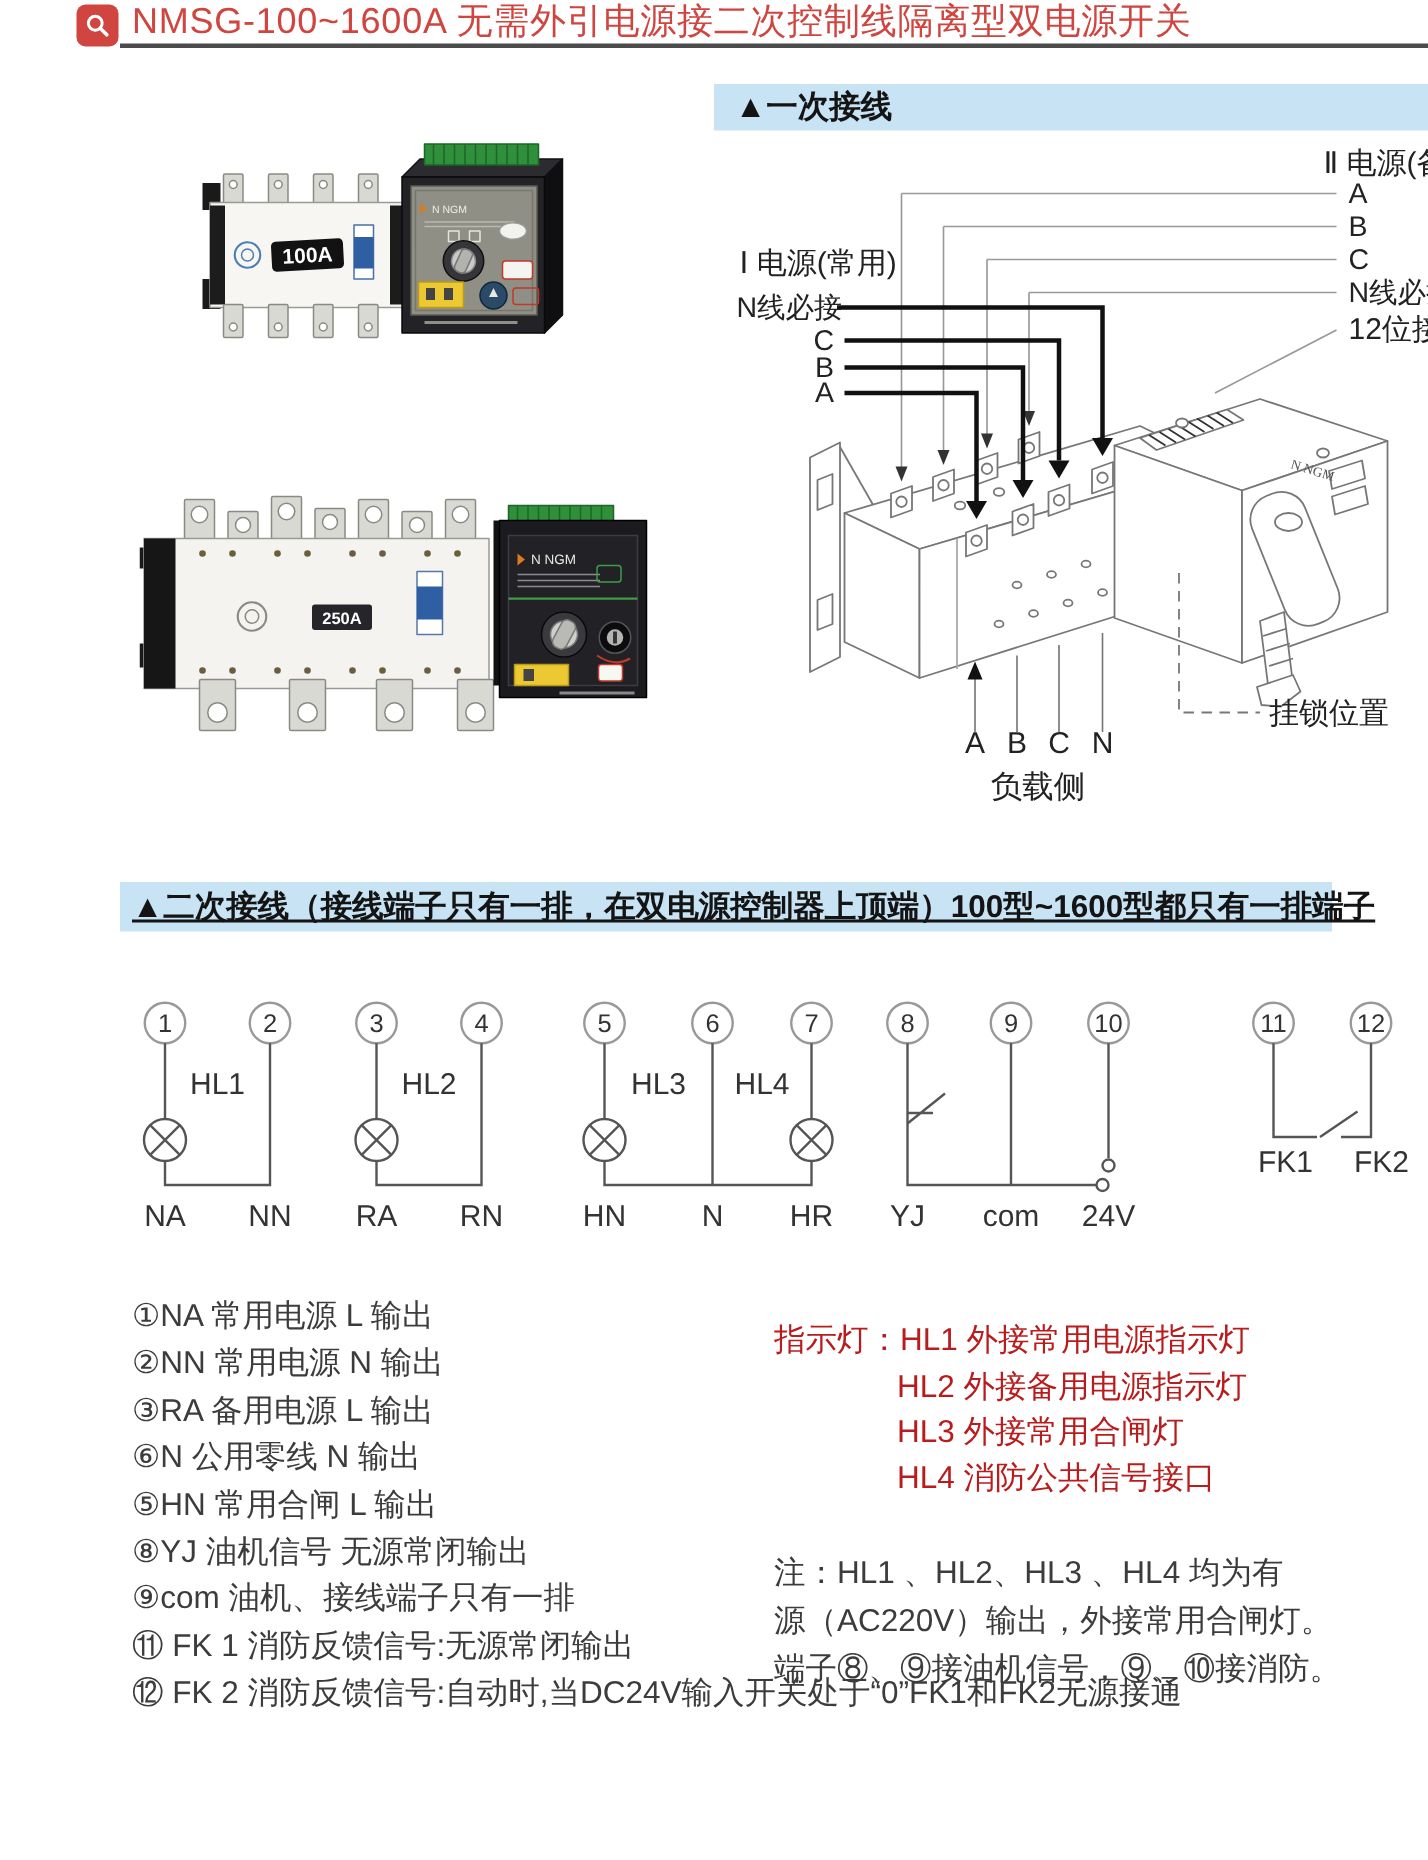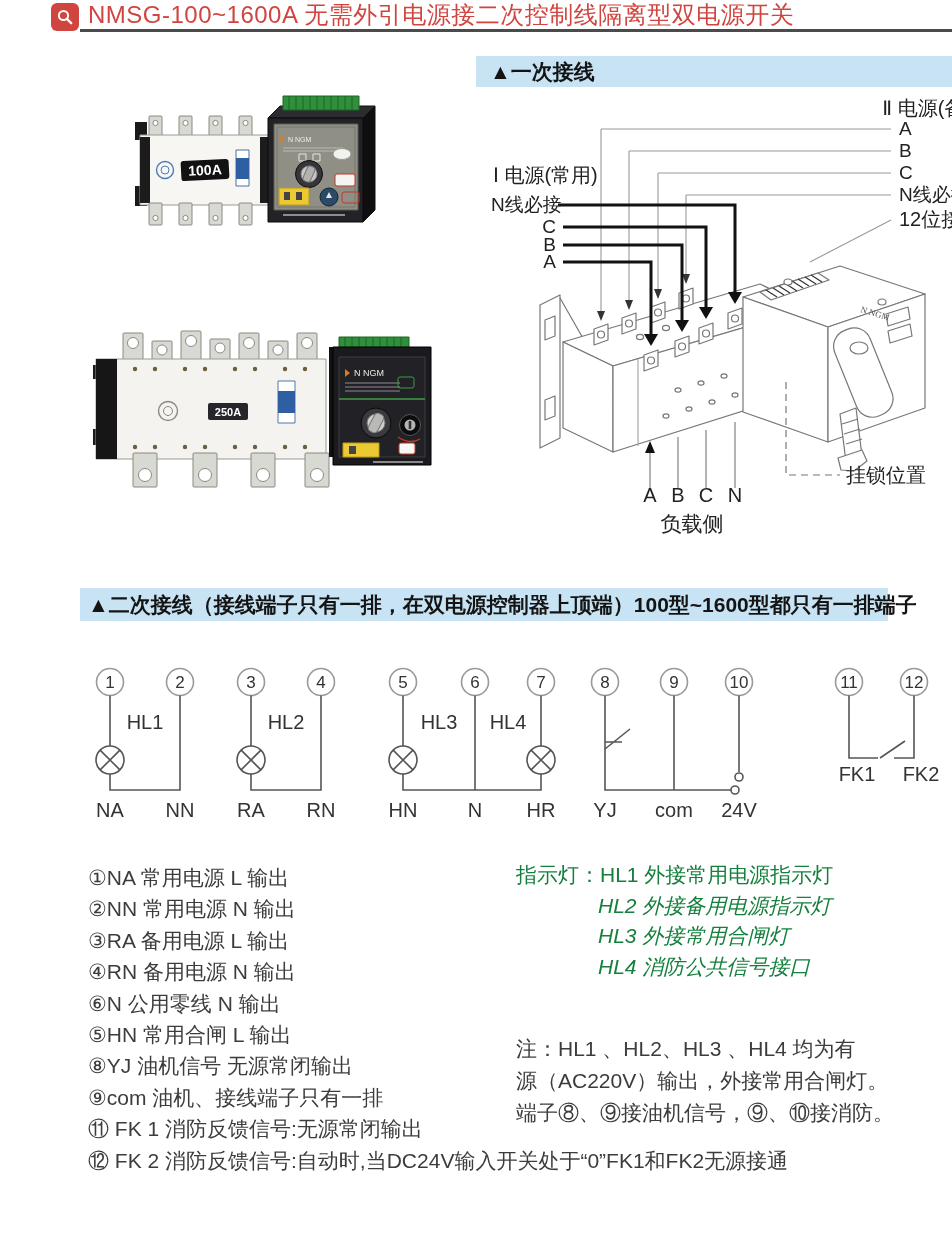--- a/index.html
+++ b/index.html
@@ -6,25 +6,25 @@
   .page{position:relative;width:952px;height:1240px;background:#fff;overflow:hidden;
         font-family:"Liberation Sans",sans-serif;color:#3d3d3d;margin-left:48px;}
   .hdr-icon{position:absolute;left:3px;top:3px;width:28px;height:28px;background:#d0453f;
             border-radius:6px;display:flex;align-items:center;justify-content:center;}
   .hdr-title{position:absolute;left:40px;top:1px;font-size:24px;line-height:28px;color:#d0453f;
              white-space:nowrap;letter-spacing:.5px;}
   .hdr-rule{position:absolute;left:32px;top:29px;width:920px;height:3px;background:#4b4b4b;}
   .secbar{position:absolute;background:#c7e3f4;color:#141414;font-size:21px;font-weight:bold;
           white-space:nowrap;}
   .bar1{left:428px;top:56px;width:524px;height:31px;line-height:31px;padding-left:14px;box-sizing:border-box;}
-  .bar2{left:32px;top:588px;width:808px;height:33px;line-height:33px;padding-left:8px;box-sizing:border-box;}
+  .bar2{left:32px;top:588px;width:808px;height:33px;line-height:33px;padding-left:8px;box-sizing:border-box;text-decoration:underline;}
   .abs{position:absolute;}
   .tlist{position:absolute;left:40px;top:862px;font-size:21px;line-height:31.4px;white-space:nowrap;color:#3c3c3c;}
-  .ind{position:absolute;left:468px;top:860px;font-size:21px;line-height:30.5px;white-space:nowrap;color:#15803d;}
-  .ind .indent{padding-left:82px;font-style:italic;}
+  .ind{position:absolute;left:468px;top:879px;font-size:21px;line-height:30.5px;white-space:nowrap;color:#b91c1c;}
+  .ind .indent{padding-left:82px;}
   .note{position:absolute;left:468px;top:1033px;font-size:21px;line-height:32px;white-space:nowrap;color:#3c3c3c;}
   svg text{font-family:"Liberation Sans",sans-serif;}
   svg .serif{font-family:"Liberation Serif","Liberation Sans",serif;}
 </style>
 </head>
 <body>
 
 <div class="page">
 
   <span class="hdr-icon">
@@ -381,21 +381,20 @@
       <text x="661" y="167">24V</text>
       <text x="779" y="131">FK1</text>
       <text x="843" y="131">FK2</text>
     </g>
   </svg>
 
   <div class="tlist">
     <div>①NA 常用电源 L 输出</div>
     <div>②NN 常用电源 N 输出</div>
     <div>③RA 备用电源 L 输出</div>
-    <div>④RN 备用电源 N 输出</div>
     <div>⑥N 公用零线 N 输出</div>
     <div>⑤HN 常用合闸 L 输出</div>
     <div>⑧YJ 油机信号 无源常闭输出</div>
     <div>⑨com 油机、接线端子只有一排</div>
     <div>⑪ FK 1 消防反馈信号:无源常闭输出</div>
     <div>⑫ FK 2 消防反馈信号:自动时,当DC24V输入开关处于“0”FK1和FK2无源接通</div>
   </div>
 
   <div class="ind">
     <div><span>指示灯：</span><span>HL1 外接常用电源指示灯</span></div>

